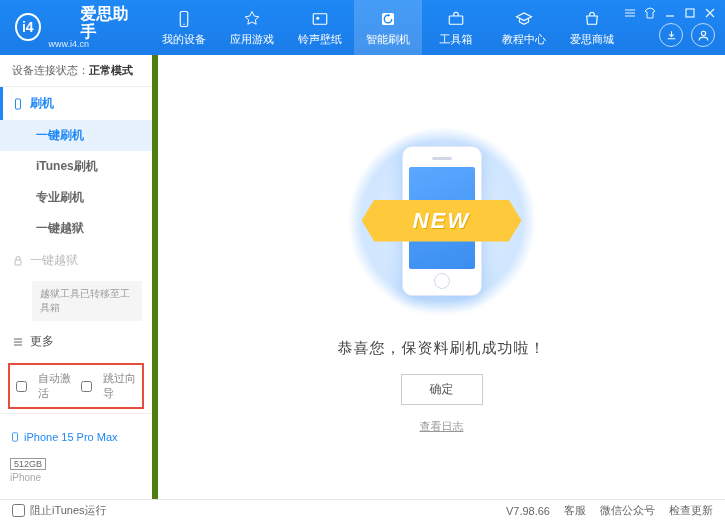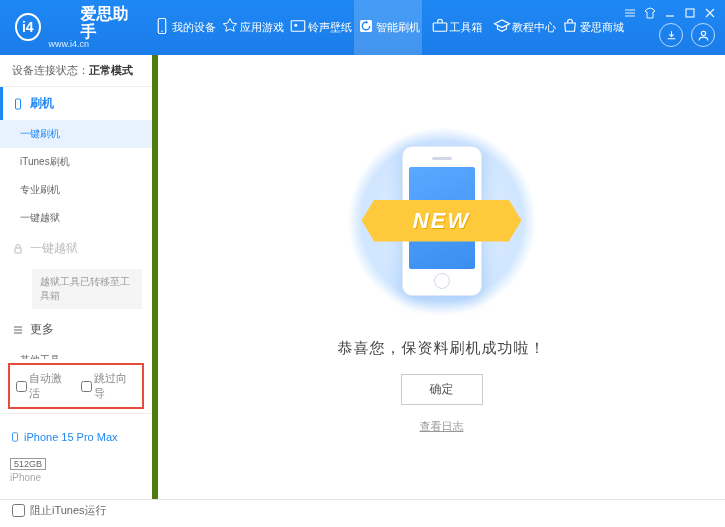--- a/index.html
+++ b/index.html
@@ -4,40 +4,40 @@
 <style>
 * { margin: 0; padding: 0; box-sizing: border-box; font-family: "Microsoft YaHei", Arial, sans-serif; }
 body { width: 725px; height: 527px; background: #fff; overflow: hidden; font-size: 12px; }
 .header { height: 55px; background: linear-gradient(to bottom, #1e88f5, #1a7ce8); display: flex; align-items: center; color: #fff; position: relative; }
 .logo-area { display: flex; align-items: center; padding: 0 15px; width: 150px; }
 .logo-circle { width: 28px; height: 28px; border: 2px solid #fff; border-radius: 50%; display: flex; align-items: center; justify-content: center; font-weight: bold; font-size: 14px; margin-right: 8px; }
 .logo-text { display: flex; flex-direction: column; line-height: 1.1; }
 .logo-title { font-size: 16px; font-weight: bold; margin-left: 32px; }
 .logo-sub { font-size: 9px; opacity: 0.85; }
 .nav { display: flex; height: 100%; }
-.nav-item { width: 68px; height: 100%; display: flex; flex-direction: row; align-items: center; justify-content: center; cursor: pointer; font-size: 11px; }
+.nav-item { width: 68px; height: 100%; display: flex; flex-direction: column; align-items: center; justify-content: center; cursor: pointer; font-size: 11px; }
 .nav-item.active { background: rgba(255,255,255,0.18); }
 .nav-icon { width: 20px; height: 20px; margin-bottom: 3px; display: flex; align-items: center; justify-content: center; }
 .nav-icon svg { fill: #fff; }
 .header-right { position: absolute; right: 8px; top: 6px; display: flex; gap: 6px; align-items: center; }
 .win-btn { width: 14px; height: 14px; cursor: pointer; opacity: 0.9; display: flex; align-items: center; justify-content: center; }
 .header-circles { position: absolute; right: 10px; bottom: 8px; display: flex; gap: 8px; }
 .circle-btn { width: 24px; height: 24px; border: 1.5px solid rgba(255,255,255,0.7); border-radius: 50%; display: flex; align-items: center; justify-content: center; cursor: pointer; }
 .body-area { display: flex; height: 444px; }
 .sidebar-wrap { width: 158px; border-right: 6px solid #4d7c0f; display: flex; flex-direction: column; }
 .status-bar { padding: 8px 12px; font-size: 11px; color: #666; border-bottom: 1px solid #eee; }
 .status-val { color: #333; font-weight: bold; }
 .side-list { flex: 1; overflow: hidden; }
 .side-cat { display: flex; align-items: center; padding: 8px 12px; color: #555; font-size: 12px; gap: 6px; }
 .side-cat.active-cat { border-left: 3px solid #1e88f5; color: #1e88f5; padding-left: 9px; font-weight: bold; }
-.side-sub { padding: 7px 12px 7px 20px; font-size: 10px; color: #666; cursor: pointer; }
+.side-sub { padding: 7px 12px 7px 36px; font-size: 12px; color: #666; cursor: pointer; font-weight: bold; }
 .side-sub.active { background: #e8f2ff; color: #1e88f5; }
 .side-note { margin: 4px 10px 4px 32px; padding: 6px 8px; background: #f5f5f5; font-size: 10px; color: #999; line-height: 1.4; }
 .checkbox-row { border: 2px solid #e74c3c; margin: 4px 8px; padding: 6px 6px; display: flex; gap: 10px; font-size: 11px; color: #888; }
-.cb { display: flex; align-items: center; gap: 2px; }
+.cb { display: flex; align-items: center; gap: 11px; }
 .cb input { width: 11px; height: 11px; }
 .device-box { padding: 16px 10px; border-top: 1px solid #eee; }
 .device-name { color: #1e88f5; font-size: 11px; display: flex; align-items: center; gap: 4px; }
 .device-badge { display: inline-block; border: 1px solid #999; font-size: 9px; padding: 0 3px; color: #666; margin-top: 14px; }
 .device-type { font-size: 10px; color: #aaa; margin-top: 2px; }
 .main { flex: 1; display: flex; flex-direction: column; align-items: center; justify-content: center; position: relative; }
 .illus { width: 200px; height: 200px; position: relative; display: flex; align-items: center; justify-content: center; }
 .halo { width: 190px; height: 190px; border-radius: 50%; background: radial-gradient(circle, #e3f0ff 0%, #d0e6ff 60%, rgba(255,255,255,0) 70%); position: absolute; }
 .phone { width: 80px; height: 150px; background: #fff; border-radius: 10px; box-shadow: 0 4px 15px rgba(30,120,230,0.25); position: relative; z-index: 2; border: 1px solid #e0e8f5; }
 .phone::before { content: ""; position: absolute; top: 10px; left: 50%; transform: translateX(-50%); width: 20px; height: 3px; background: #d0d8e8; border-radius: 2px; }
@@ -238,13 +238,19 @@
     <button class="ok-btn">确定</button>
     <a class="log-link">查看日志</a>
   </div>
 </div>
 
 <div class="footer">
   <label class="footer-left">
     <input type="checkbox" style="">
       <span>阻止iTunes运行</span>
   </label>
+  <div class="footer-right">
+    <span>V7.98.66</span>
+    <span>客服</span>
+    <span>微信公众号</span>
+    <span>检查更新</span>
+  </div>
 </div>
 
 </body></html>

